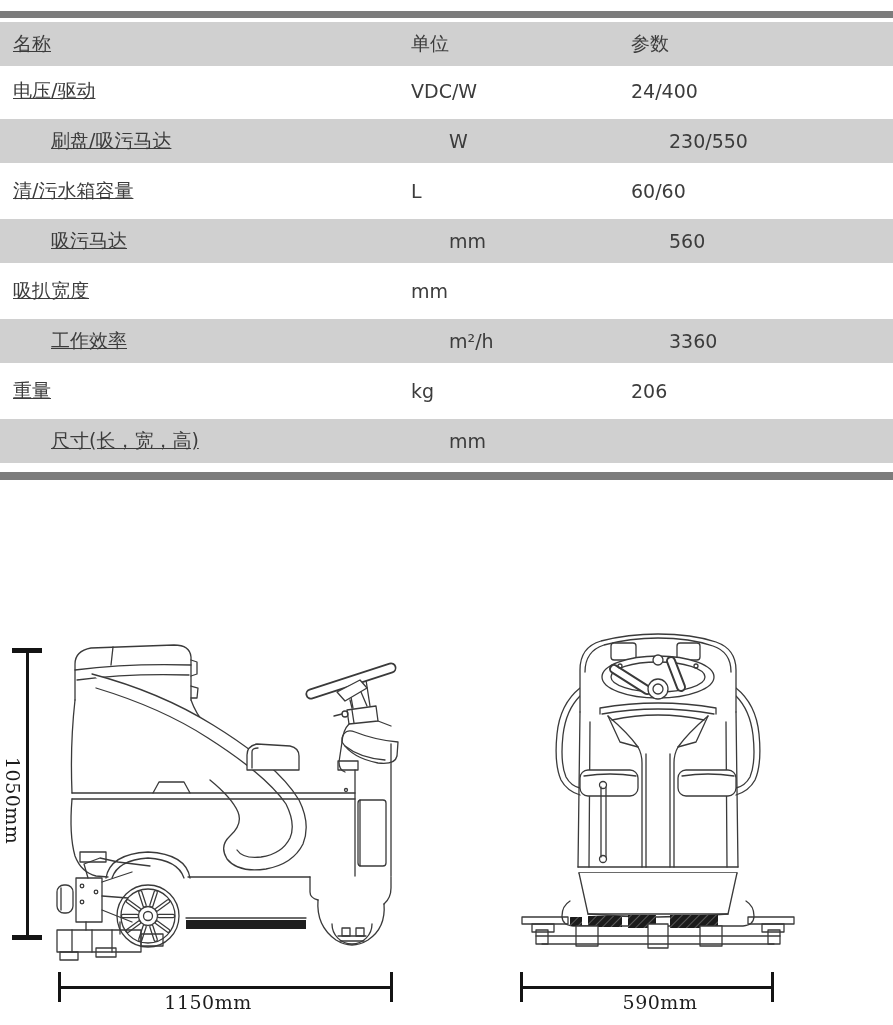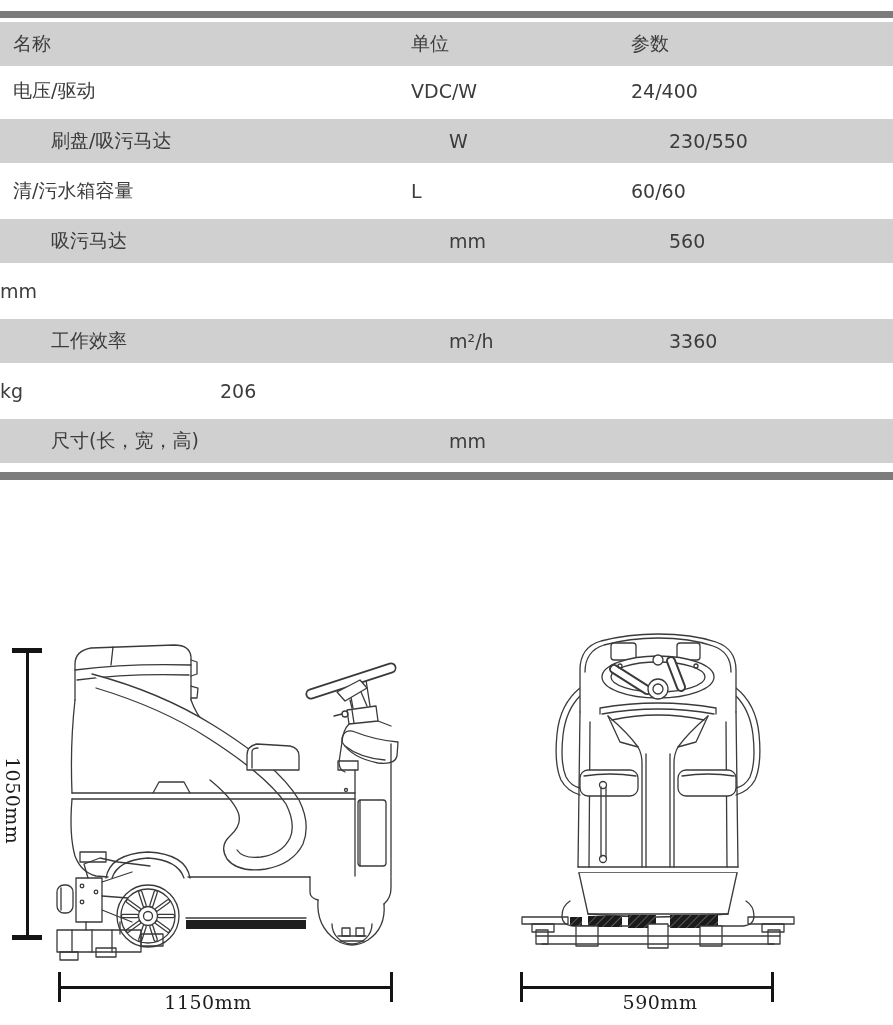--- a/index.html
+++ b/index.html
@@ -5,21 +5,21 @@
   html,body{margin:0;padding:0;background:#fff;}
   .page{position:relative;width:893px;height:1025px;background:#fff;overflow:hidden;
         font-family:"DejaVu Sans","Liberation Sans",sans-serif;color:#3c3c3c;}
   .bar{position:absolute;left:0;width:893px;background:#7c7c7c;}
   .bar.top{top:11px;height:7px;}
   .bar.bottom{top:472px;height:8px;}
   .spec-table{position:absolute;top:22px;left:0;width:893px;}
   .trow{display:flex;align-items:center;height:50px;font-size:19px;box-sizing:border-box;}
   .trow.head{height:44px;background:#d0d0d0;}
   .trow.gray{background:#d0d0d0;border-top:3px solid #fff;border-bottom:3px solid #fff;padding-left:38px;}
-  .c-name{width:398px;padding-left:13px;flex:0 0 auto;}
+  .c-name{width:398px;padding-left:13px;flex:0 0 auto;text-decoration:underline;}
   .c-unit{width:220px;flex:0 0 auto;}
   .c-val{flex:1;text-align:left;padding-right:13px;}
   .drawings{position:absolute;left:0;top:500px;width:893px;height:525px;}
   svg{position:absolute;}
   #side-svg{left:0;top:130px;}
   #rear-svg{left:500px;top:130px;}
   .dim{position:absolute;background:#141414;}
   .dim-label{position:absolute;font-family:"DejaVu Serif","Liberation Serif",serif;
              font-size:19px;color:#1d1d1d;letter-spacing:.5px;text-align:center;}
   #dim-height-line{left:26px;top:150px;width:3px;height:288px;}
@@ -62,28 +62,30 @@
       <div class="c-name">清/污水箱容量</div>
       <div class="c-unit">L</div>
       <div class="c-val">60/60</div>
     </div>
     <div class="trow gray">
       <div class="c-name">吸污马达</div>
       <div class="c-unit">mm</div>
       <div class="c-val">560</div>
     </div>
     <div class="trow">
+      <div class="c-name">吸扒宽度</div>
       <div class="c-unit">mm</div>
     </div>
     <div class="trow gray">
       <div class="c-name">工作效率</div>
       <div class="c-unit">m²/h</div>
       <div class="c-val">3360</div>
     </div>
     <div class="trow">
+      <div class="c-name">重量</div>
       <div class="c-unit">kg</div>
       <div class="c-val">206</div>
     </div>
     <div class="trow gray">
       <div class="c-name">尺寸(长，宽，高)</div>
       <div class="c-unit">mm</div>
     </div>
   </div>
 
   <div class="bar bottom"></div>

